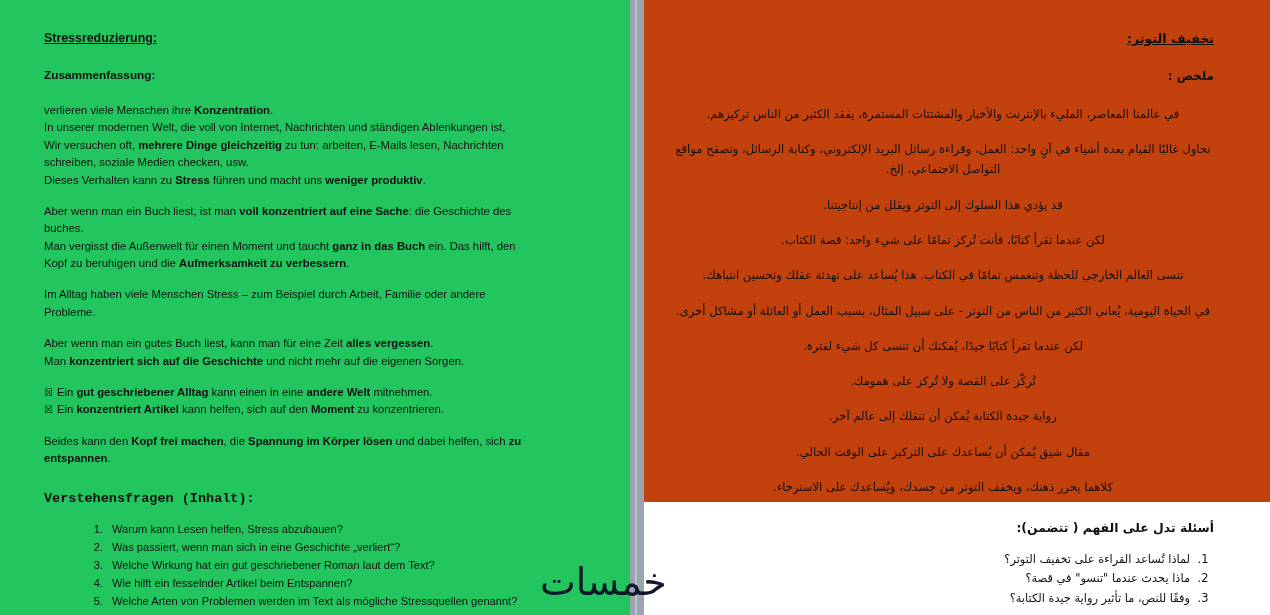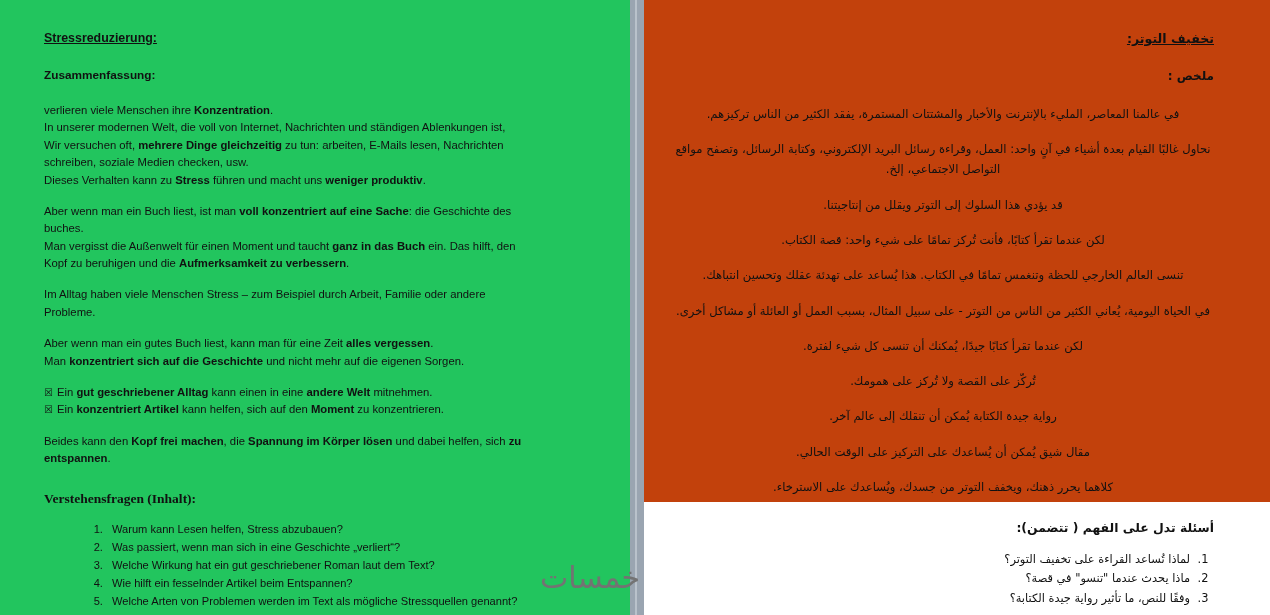--- a/index.html
+++ b/index.html
@@ -58,21 +58,21 @@
   .box-glyph {
     font-family: "DejaVu Sans", sans-serif;
     font-size: 10px;
     margin-right: 4px;
   }
   .questions-heading {
     font-weight: bold;
     font-size: 13.5px;
     margin-top: 22px;
     margin-bottom: 13px;
-    font-family: Liberation Serif, serif;
+    font-family: Liberation Mono, monospace;
   }
   ol.q-list {
     margin: 0;
     padding-left: 62px;
     font-size: 11.1px;
     line-height: 1.62;
   }
   ol.q-list li {
     padding-left: 6px;
   }
@@ -140,22 +140,22 @@
   }
   ol.q-list-ar li {
     padding-right: 4px;
   }
   
   .watermark {
     position: absolute;
     left: 540px;
     top: 560px;
     font-family: "DejaVu Sans", sans-serif;
-    font-size: 30px;
-    color: #737373;
+    font-size: 38px;
+    color: #0f172a;
     letter-spacing: 2px;
     direction: rtl;
     user-select: none;
     pointer-events: none;
   }
 </style>
 </head>
 <body>
 
 <div class="page">

